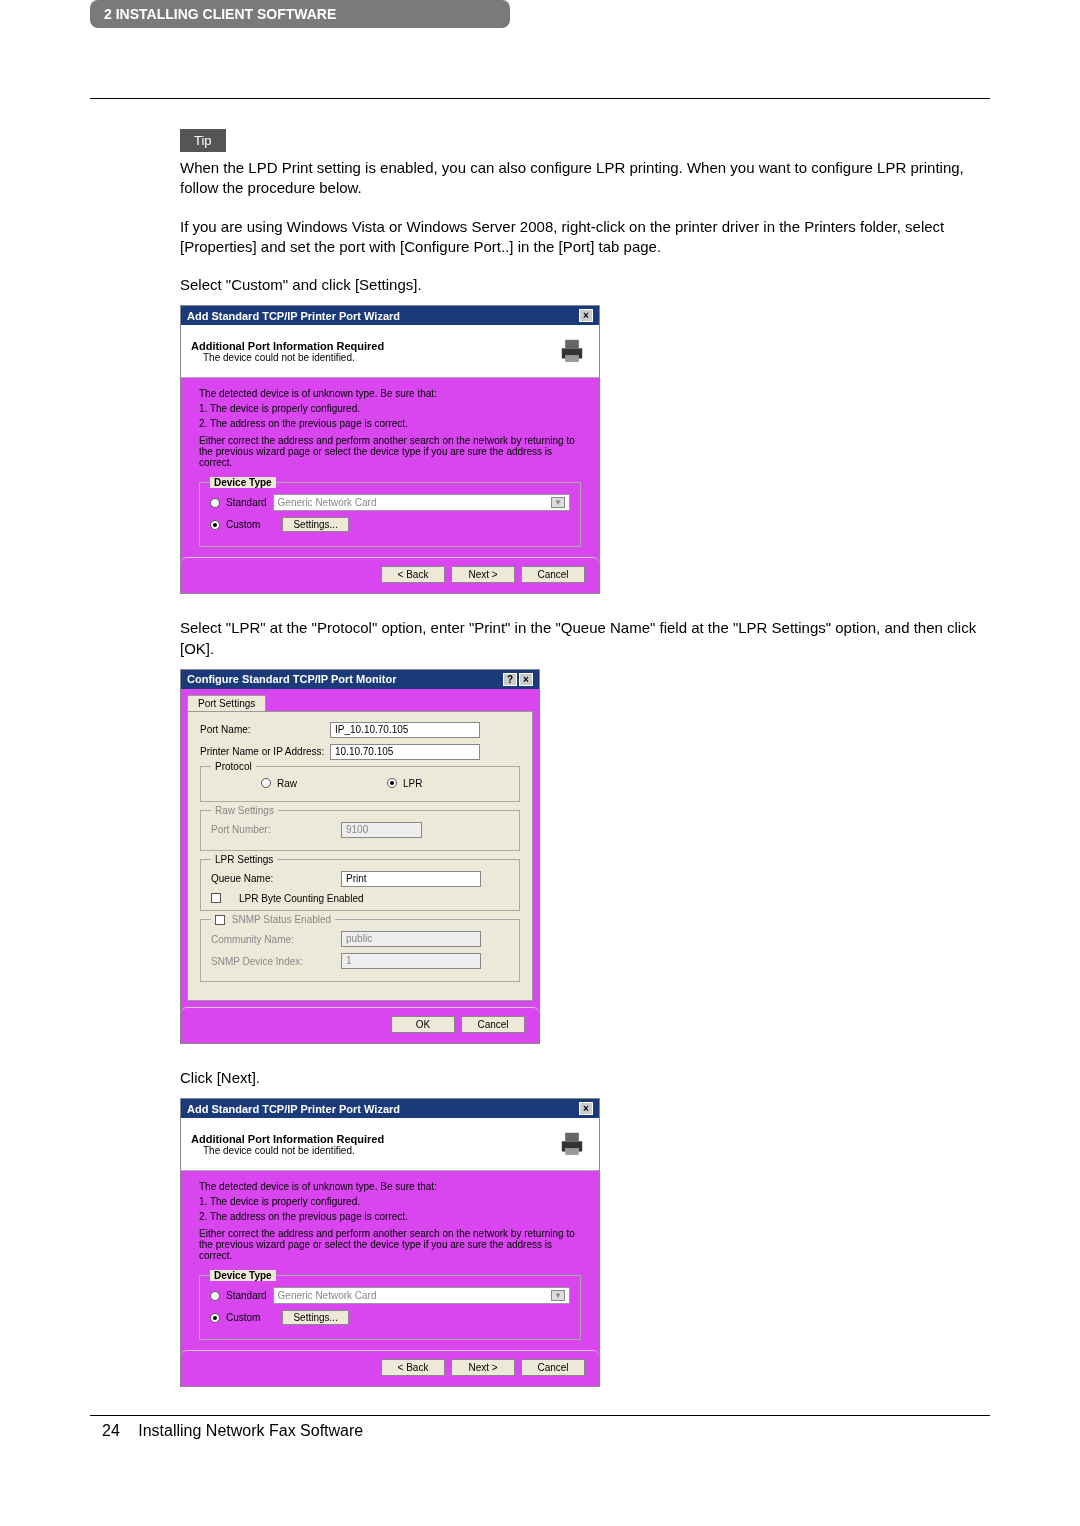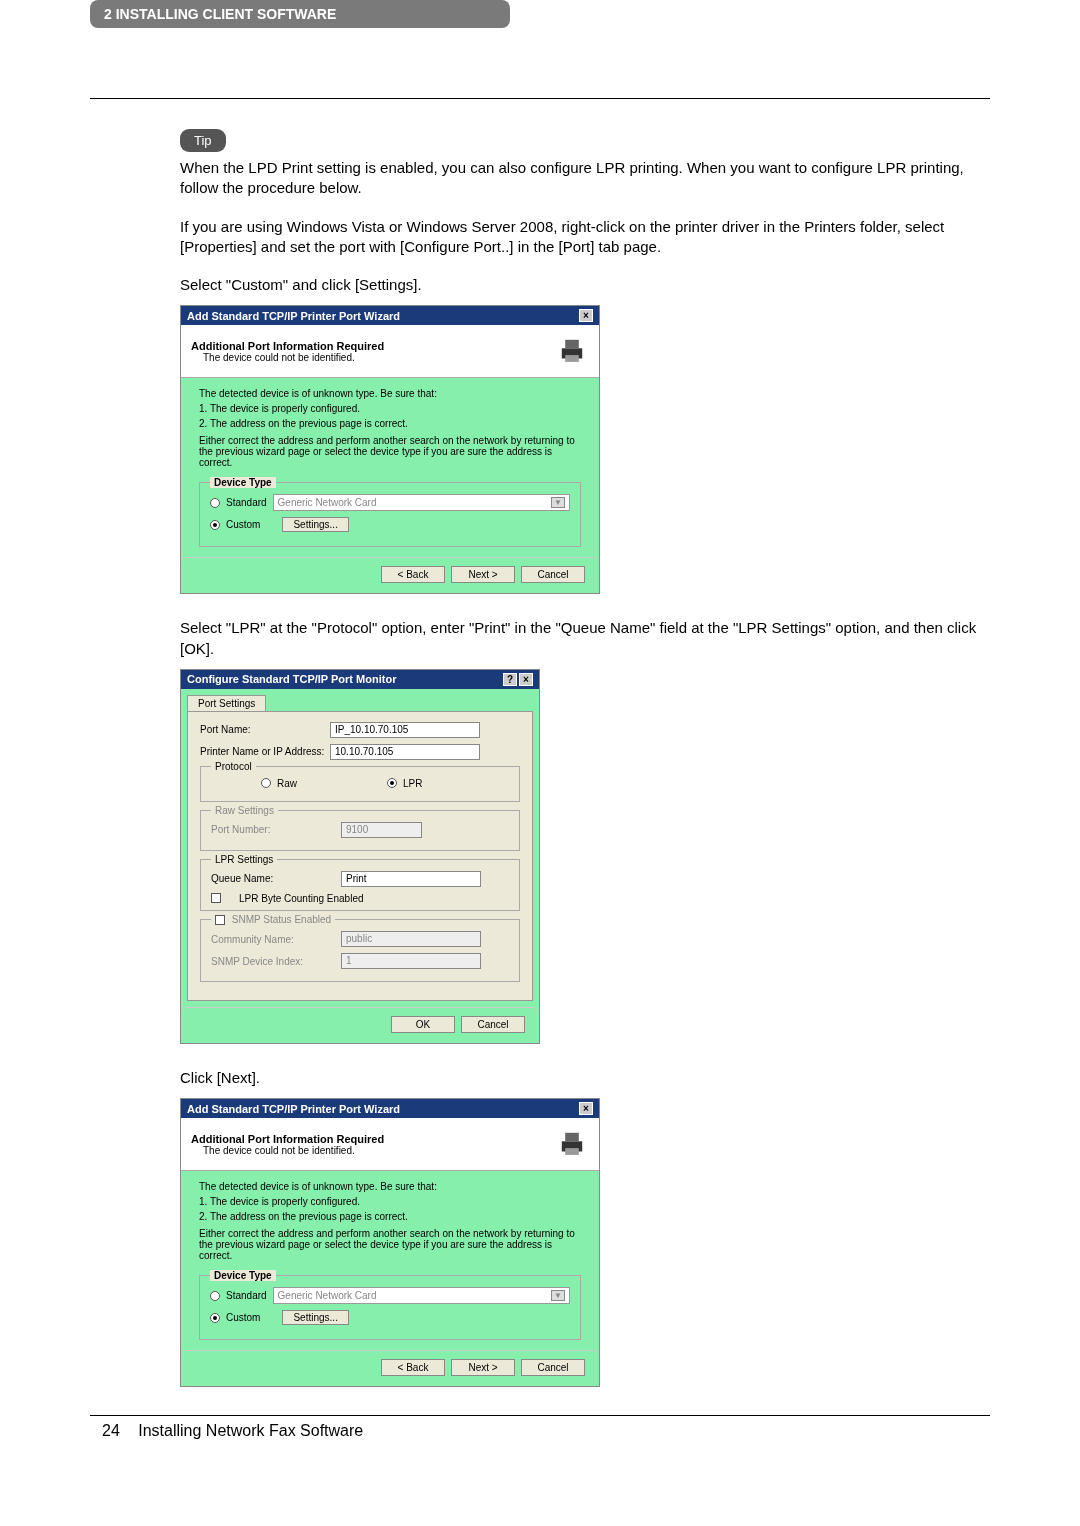--- a/index.html
+++ b/index.html
@@ -35,38 +35,37 @@
     margin-left: 90px;
     margin-right: 10px;
   }
   .tip-label {
     display: inline-block;
     background: #555;
     color: #fff;
     font-size: 13px;
     padding: 4px 14px;
     margin-bottom: 6px;
-    border-radius: 9px;
   }
   .body-text {
     font-size: 15px;
     line-height: 1.35;
     margin-bottom: 18px;
   }
   .step-text {
     font-size: 15px;
     line-height: 1.35;
     margin-bottom: 10px;
   }
   .dialog {
     border: 1px solid #888;
     width: 420px;
     font-family: Tahoma, Arial, sans-serif;
     font-size: 10px;
-    background: #86efac;
+    background: #d946ef;
     margin-bottom: 24px;
   }
   .dialog .titlebar {
     background: #1a3a7a;
     color: #fff;
     font-weight: bold;
     font-size: 11px;
     padding: 3px 6px;
     display: flex;
     justify-content: space-between;

